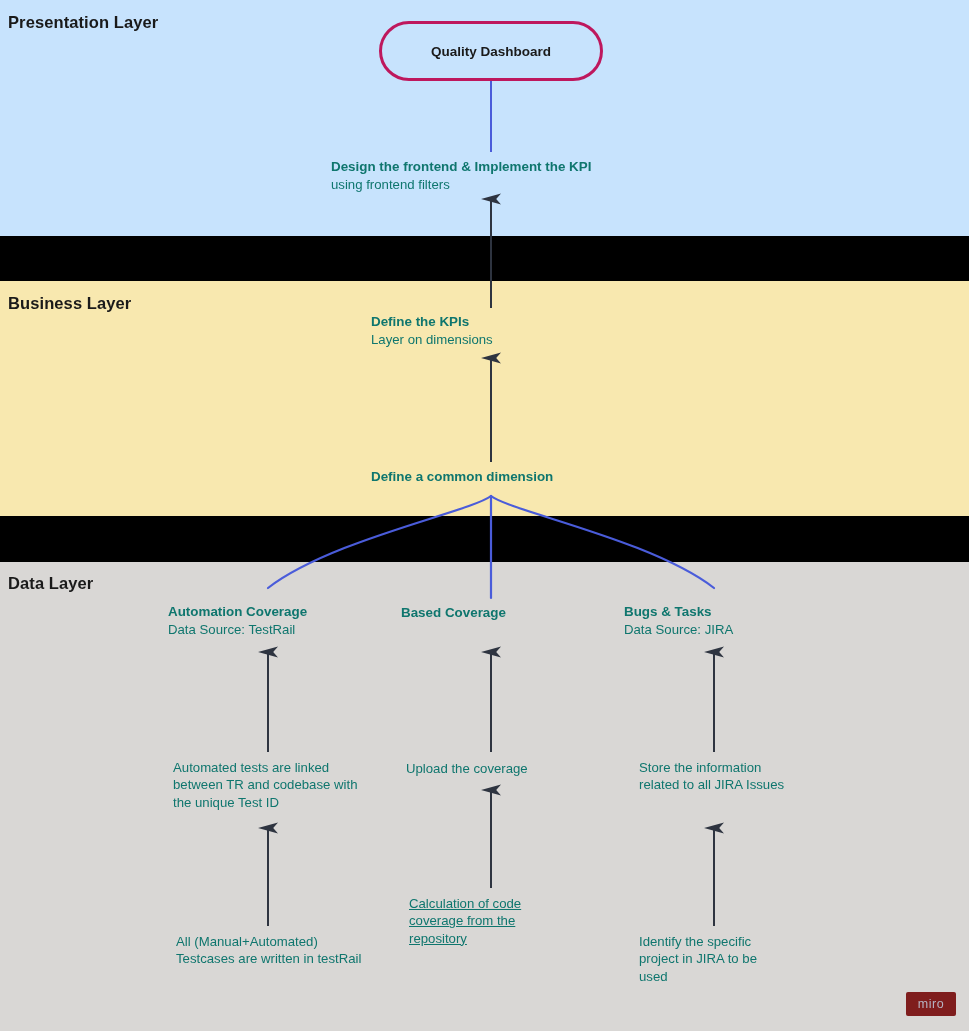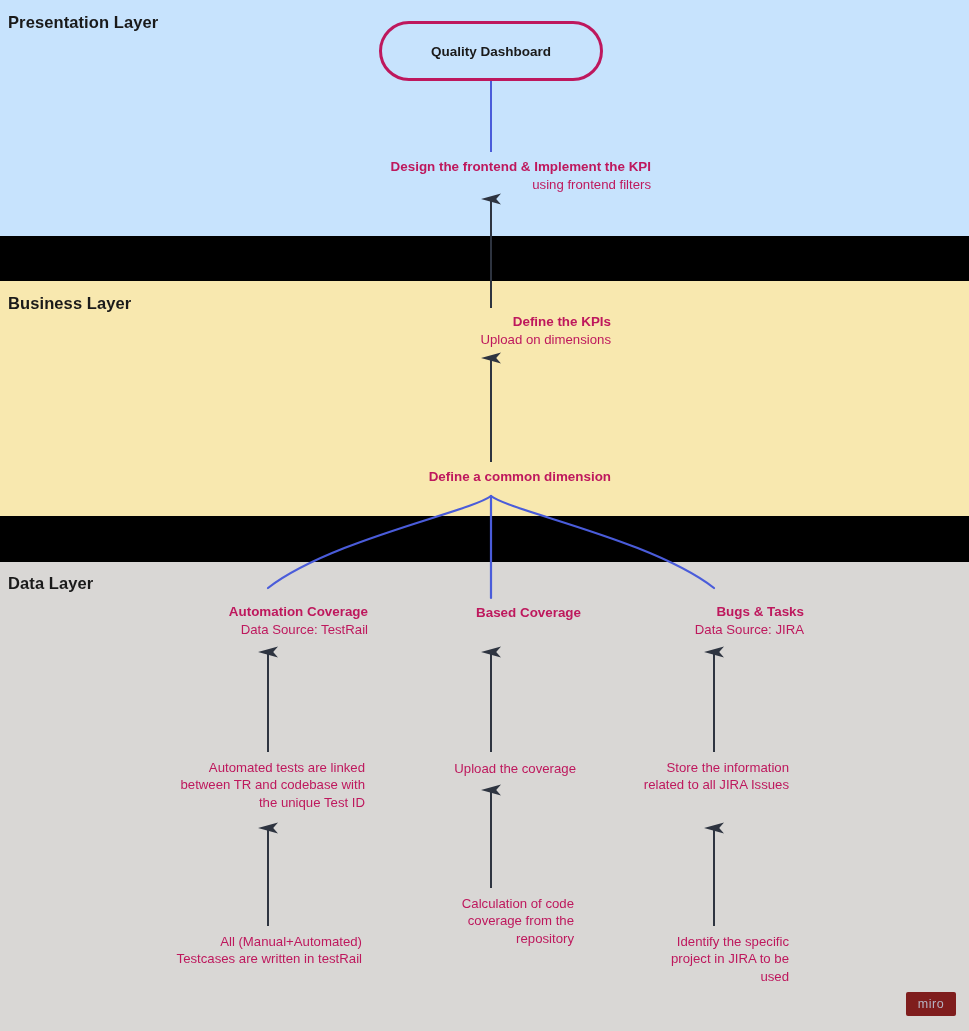--- a/index.html
+++ b/index.html
@@ -64,22 +64,22 @@
   }
   .pill span {
     font-weight: bold;
     font-size: 13.5px;
     color: #1a1a1a;
   }
 
   
   .tnode {
     position: absolute;
-    text-align: right;
-    color: #be185d;
+    text-align: left;
+    color: #0f766e;
     line-height: 1.32;
   }
   .tnode .t-title {
     display: block;
     font-weight: bold;
     font-size: 13.4px;
     white-space: nowrap;
   }
   .tnode .t-sub {
     display: block;
@@ -98,21 +98,21 @@
   .n-dim      { left: 371px; top: 468px; width: 240px; }
 
   .n-auto     { left: 168px; top: 603px; width: 200px; }
   .n-code     { left: 401px; top: 604px; width: 180px; }
   .n-bugs     { left: 624px; top: 603px; width: 180px; }
 
   .n-auto2    { left: 173px; top: 759px; width: 192px; }
   .n-auto3    { left: 176px; top: 933px; width: 186px; }
 
   .n-code2    { left: 406px; top: 760px; width: 170px; }
-  .n-code3    { left: 409px; top: 895px; width: 165px; }
+  .n-code3    { left: 409px; top: 895px; width: 165px; text-decoration: underline; }
 
   .n-bugs2    { left: 639px; top: 759px; width: 150px; }
   .n-bugs3    { left: 639px; top: 933px; width: 150px; }
 
   
   .miro-badge {
     position: absolute;
     left: 906px; top: 992px;
     width: 50px; height: 24px;
     background: #7f1d1d;
@@ -179,21 +179,21 @@
     <span>Quality Dashboard</span>
   </div>
 
   <div class="tnode n-design">
     <span class="t-title">Design the frontend &amp; Implement the KPI</span>
     <span class="t-sub">using frontend filters</span>
   </div>
 
   <div class="tnode n-kpi">
     <span class="t-title">Define the KPIs</span>
-    <span class="t-sub">Upload on dimensions</span>
+    <span class="t-sub">Layer on dimensions</span>
   </div>
 
   <div class="tnode n-dim">
     <span class="t-title">Define a common dimension</span>
   </div>
 
   <div class="tnode n-auto">
     <span class="t-title">Automation Coverage</span>
     <span class="t-sub">Data Source: TestRail</span>
   </div>

